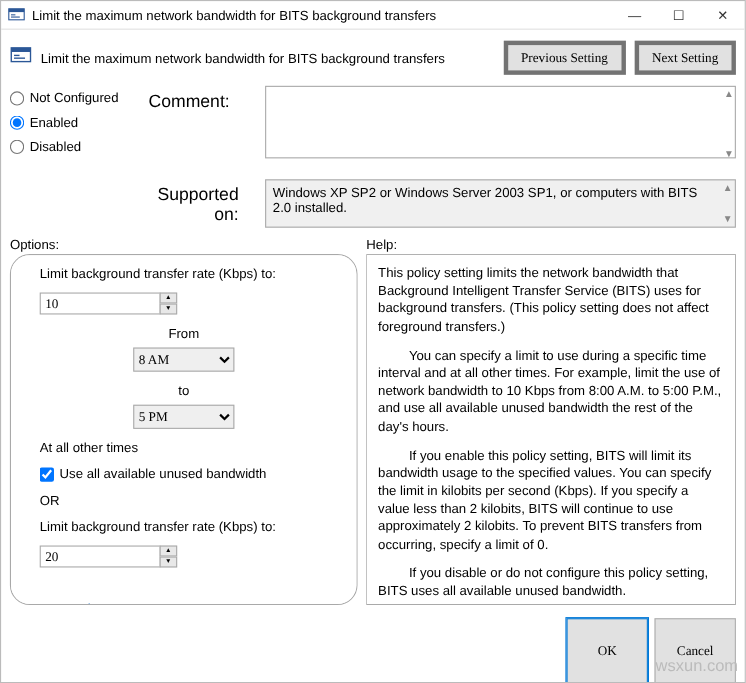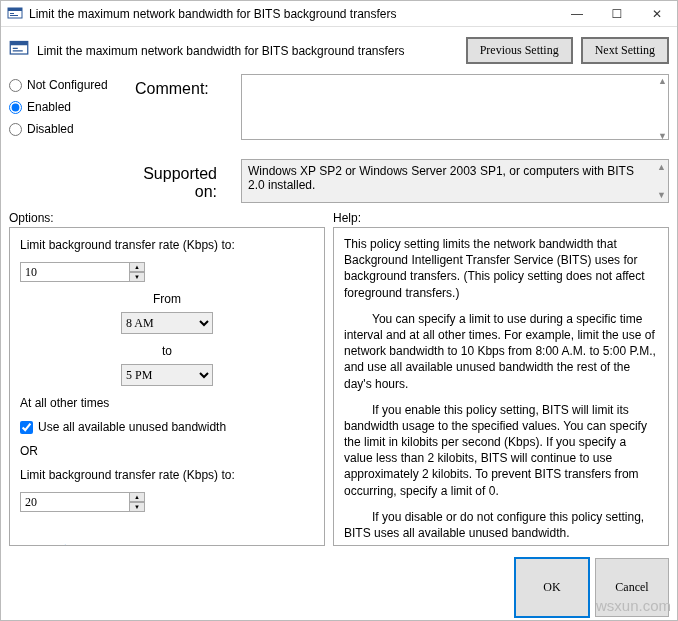--- a/index.html
+++ b/index.html
@@ -11,37 +11,37 @@
     border:1px solid #bbb;
   }
   
   .titlebar { height:26px; display:flex; align-items:center; padding:0 0 0 6px; border-bottom:1px solid #e0e0e0;}
   .titlebar .icon { width:16px; height:16px; margin-right:6px; display:flex; align-items:center; justify-content:center;}
   .titlebar .title { flex:1; font-size:12px;}
   .winbtn { width:40px; height:26px; display:flex; align-items:center; justify-content:center; color:#333;}
   
   .hdr { display:flex; align-items:center; padding:10px 8px 4px 8px; gap:8px;}
   .hdr .policy-title { flex:1; font-size:12px;}
-  .navbtn { background:#e1e1e1; border:2px solid #737373; padding:4px 12px; font:12px "Segoe UI"; min-width:88px;text-align:right;}
+  .navbtn { background:#e1e1e1; border:4px solid #737373; padding:4px 12px; font:12px "Segoe UI"; min-width:88px;text-align:right;}
   
   .upper { display:grid; grid-template-columns:110px 90px 1fr; padding:6px 8px 2px 8px; column-gap:0; row-gap:4px; align-items:start;gap:16px;}
   .radio { display:flex; align-items:center; gap:5px; padding:4px 0; font-size:12px;}
   input[type=radio]{ margin:0;}
   .lbl { padding-top:6px; font-size:16px;}
   .rtxt { text-align:right; padding-right:8px; padding-top:6px;}
   .comment-box { width:100%; height:66px; border:1px solid #a9a9a9; resize:none; font:12px "Segoe UI"; padding:2px 16px 2px 4px;}
   .supported-box { width:100%; height:44px; border:1px solid #a9a9a9; background:#f0f0f0; padding:4px 18px 4px 6px; font-size:12px; position:relative;}
   .scrollhint{ position:absolute; right:2px; display:flex; flex-direction:column; justify-content:space-between; top:2px; bottom:2px; color:#888; font-size:9px;}
   
   .sections { display:flex; padding:6px 8px 2px 8px; gap:8px;}
   .sections .col1{ width:316px;}
   
   .lower { display:flex; gap:8px; padding:0 8px 6px 8px; height:325px;}
   .panel { border:1px solid #a9a9a9; background:#fff; height:100%; overflow:auto;}
-  .panel.opt { width:316px; padding:10px 10px; display:flex; flex-direction:column; gap:10px; font-size:12px;}
+  .panel.opt { width:316px; padding:10px 26px; display:flex; flex-direction:column; gap:10px; font-size:12px;border-radius:18px;}
   .panel.help{ flex:1; padding:8px 10px; font-size:12px; line-height:1.35; overflow-y:scroll;}
   .panel.help p { margin:0 0 10px 0;}
   .panel.help p.indent{ text-indent:28px;}
   .num { display:flex; align-items:center;}
   .num input{ width:110px; height:20px; border:1px solid #a9a9a9; padding:0 4px; font:12px "Segoe UI";}
   .num .spin{ display:flex; flex-direction:column; margin-left:-1px;}
   .num .spin button{ width:16px; height:10px; border:1px solid #a9a9a9; background:#e8e8e8; font-size:6px; line-height:6px; padding:0;}
   .row { display:flex; align-items:center; gap:6px;flex-direction:column;}
   select{ border:1px solid #a9a9a9; height:22px; font:12px "Segoe UI"; background:#efefef;}
   select.wide{ width:92px;}

